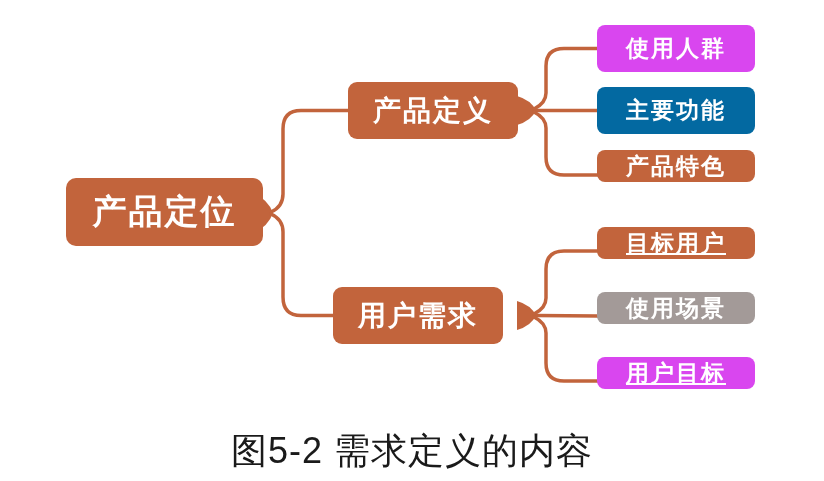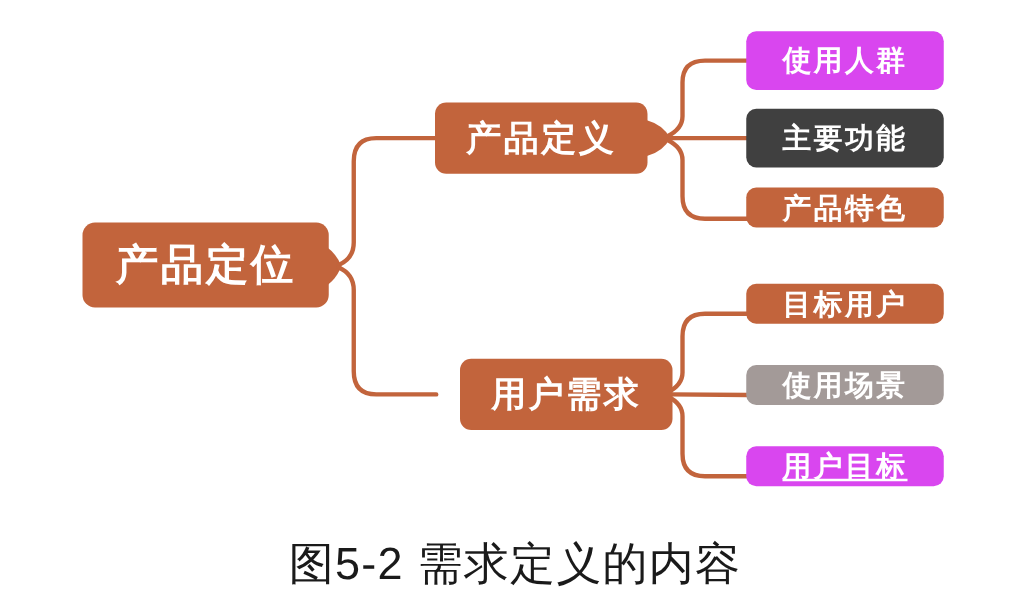--- a/index.html
+++ b/index.html
@@ -36,31 +36,31 @@
     width: 197px; height: 68px;
     border-radius: 10px;
     font-size: 34px;
   }
   .node-branch {
     width: 170px; height: 57px;
     border-radius: 9px;
     font-size: 28px;
   }
   .branch-1 { left: 348px; top: 82px; }
-  .branch-2 { left: 368px; top: 287px; }
+  .branch-2 { left: 333px; top: 287px; }
   .node-leaf {
     left: 597px;
     width: 158px; height: 32px;
     border-radius: 8px;
     font-size: 23px;
   }
   .leaf-1 { top: 25px;  height: 47px; }
   .leaf-2 { top: 87px;  height: 47px; }
   .leaf-3 { top: 150px; }
-  .leaf-4 { top: 227px; }
+  .leaf-4 { top: 227px; text-decoration: underline; }
   .leaf-5 { top: 292px; }
   .leaf-6 { top: 357px; }
   .caption {
     position: absolute;
     left: 0; top: 427px;
     width: 824px;
     text-align: center;
     font-size: 36px;
     color: var(--caption_text, #1a1a1a);
     letter-spacing: 1px;
@@ -101,21 +101,21 @@
   </svg>
 
   <div class="node node-root" style="background-color: rgb(194, 100, 60);">产品定位</div>
 
   <div class="node node-branch branch-1" style="background-color: rgb(194, 100, 60);">产品定义</div>
 
   <div class="node node-branch branch-2" style="background-color: rgb(194, 100, 60);">用户需求</div>
 
   <div class="node node-leaf leaf-1" style="background-color: #d946ef;">使用人群</div>
 
-  <div class="node node-leaf leaf-2" style="background-color: #404040;">主要功能</div>
+  <div class="node node-leaf leaf-2" style="background-color: #0369a1;">主要功能</div>
 
   <div class="node node-leaf leaf-3" style="background-color: rgb(194, 100, 60);">产品特色</div>
 
   <div class="node node-leaf leaf-4" style="background-color: rgb(194, 100, 60);">目标用户</div>
 
   <div class="node node-leaf leaf-5" style="background-color: rgb(163, 154, 152);">使用场景</div>
 
   <div class="node node-leaf leaf-6" style="background-color: #d946ef; text-decoration: underline;">用户目标</div>
 
   <div class="caption">图5-2 需求定义的内容</div>

